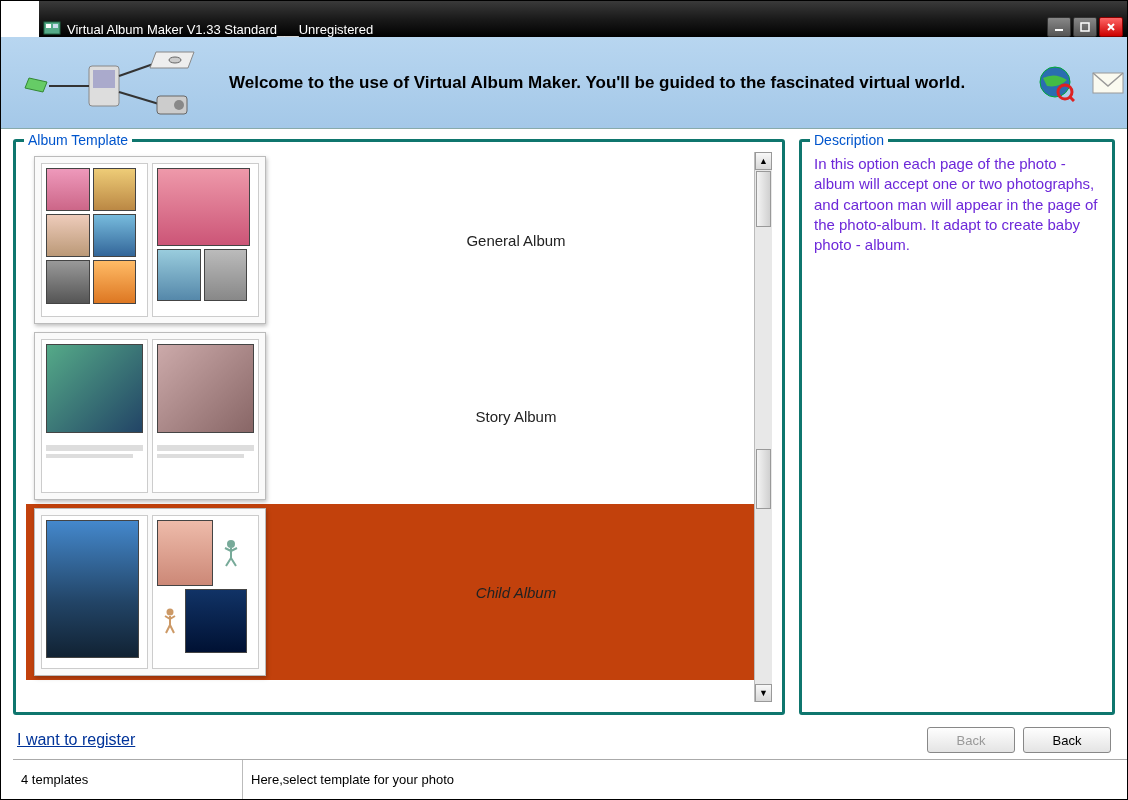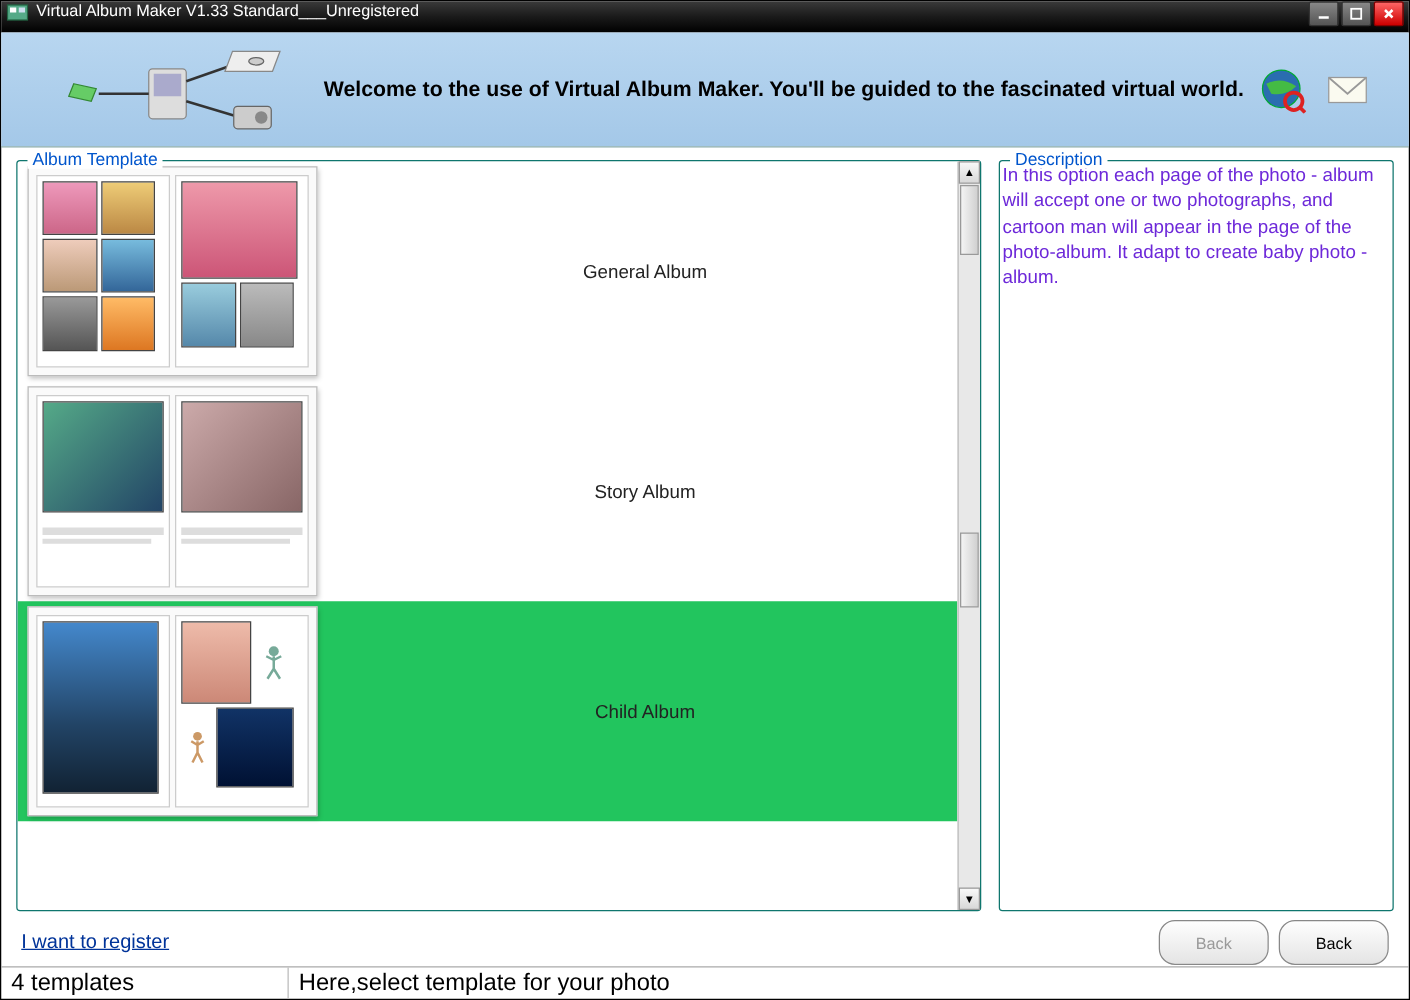--- a/index.html
+++ b/index.html
@@ -1,63 +1,63 @@
 <!DOCTYPE html>
 <html><head>
 <meta charset="utf-8">
 <style>
 * { box-sizing: border-box; margin: 0; padding: 0; }
 body { font-family: Tahoma, Verdana, sans-serif; font-size: 12px; background: #fff; width: 1128px; height: 800px; overflow: hidden; }
 
 .window { width: 1128px; height: 800px; display: flex; flex-direction: column; border: 1px solid #000; }
 
-.titlebar { height: 25px; background: linear-gradient(to bottom, #3a3a3a 0%, #1a1a1a 50%, #000 100%); color: #fff; display: flex; align-items: flex-start; padding: 0 4px; }
+.titlebar { height: 36px; background: linear-gradient(to bottom, #3a3a3a 0%, #1a1a1a 50%, #000 100%); color: #fff; display: flex; align-items: flex-end; padding: 0 4px; margin-left: 38px; }
 .titlebar-icon { width: 18px; height: 18px; margin-right: 6px; }
 .titlebar-text { flex: 1; font-size: 13px; }
 .win-btn { width: 24px; height: 20px; margin-left: 2px; display: flex; align-items: center; justify-content: center; border-radius: 2px; cursor: pointer; }
 .win-btn.minmax { background: linear-gradient(#888,#555); border: 1px solid #333; }
 .win-btn.close { background: linear-gradient(#f66,#c00); border: 1px solid #800; }
 
-.banner { height: 92px; background: linear-gradient(to bottom, #b8d6f0 0%, #a4c8e8 100%); display: flex; align-items: center; padding: 0 30px; border-bottom: 1px solid #8aa; }
+.banner { height: 92px; background: linear-gradient(to bottom, #b8d6f0 0%, #a4c8e8 100%); display: flex; align-items: center; padding: 0 0; border-bottom: 1px solid #8aa; }
 .banner-graphic { width: 218px; height: 70px; display: flex; align-items: center; justify-content: center; position: relative; }
 .welcome-text { flex: 1; font-size: 17px; font-weight: bold; color: #000; padding: 0 10px; }
 .banner-icons { display: flex; gap: 14px; align-items: center; }
 .banner-icon { width: 38px; height: 38px; cursor: pointer; }
 
 .content { flex: 1; display: flex; padding: 10px 12px 6px 12px; gap: 14px; }
 
-.fieldset { border: 1px solid #0f766e; border-radius: 3px; position: relative; }
+.fieldset { border: 3px solid #0f766e; border-radius: 3px; position: relative; padding: 10px; }
 .legend { position: absolute; top: -10px; left: 8px; background: #fff; padding: 0 4px; color: #0055cc; font-size: 14px; }
 
 .template-panel { flex: 1; display: flex; flex-direction: column; }
 .template-scroll { flex: 1; display: flex; }
 .template-list { flex: 1; overflow: hidden; }
 .template-row { height: 176px; display: flex; align-items: center; padding: 4px 8px; cursor: pointer; }
-.template-row.selected { background: #22c55e; }
+.template-row.selected { background: #c2410c; font-style: italic; }
 .thumb { width: 232px; height: 168px; background: #fafafa; border: 1px solid #bbb; box-shadow: 1px 2px 4px rgba(0,0,0,0.25); margin-right: 20px; display: flex; padding: 6px; gap: 4px; }
 .thumb-page { flex: 1; background: #fff; border: 1px solid #ccc; display: flex; flex-wrap: wrap; gap: 3px; padding: 4px; align-content: flex-start; }
 .ph { background: linear-gradient(135deg,#6a9,#357); border: 1px solid #444; }
 .template-label { flex: 1; text-align: center; font-size: 15px; color: #222; }
 
 .vscroll { width: 18px; background: #e8e8e8; border-left: 1px solid #bbb; display: flex; flex-direction: column; }
 .vscroll-btn { height: 18px; background: linear-gradient(#f8f8f8,#d8d8d8); border: 1px solid #999; display: flex; align-items: center; justify-content: center; cursor: pointer; font-size: 9px; }
 .vscroll-thumb { height: 56px; background: linear-gradient(to right,#f4f4f4,#d0d0d0); border: 1px solid #999; margin: 1px; }
 .vscroll-track { flex: 1; }
 .vscroll-thumb2 { height: 60px; background: linear-gradient(to right,#f4f4f4,#d0d0d0); border: 1px solid #999; margin: 1px; position: relative; top: 220px;}
 
 .desc-panel { width: 316px; }
 .desc-text { font-size: 15px; line-height: 1.35; color: #6d28d9; padding: 2px; }
 
 .footer-row1 { height: 38px; display: flex; align-items: center; padding: 0 16px; }
 .reg-link { color: #003399; text-decoration: underline; font-size: 16px; cursor: pointer; }
 .footer-spacer { flex: 1; }
-.nav-btn { width: 88px; height: 36px; border: 1px solid #888; background: linear-gradient(#fefefe,#e4e4e4); border-radius: 13px; font-size: 13px; cursor: pointer; margin-left: 8px; }
+.nav-btn { width: 88px; height: 26px; border: 1px solid #888; background: linear-gradient(#fefefe,#e4e4e4); border-radius: 3px; font-size: 13px; cursor: pointer; margin-left: 8px; }
 .nav-btn:disabled { color: #999; cursor: default; }
 
-.statusbar { height: 26px; border-top: 1px solid #aaa; display: flex; font-size: 19px; align-items: center; }
+.statusbar { height: 40px; border-top: 1px solid #aaa; display: flex; font-size: 13px; align-items: center; margin-left: 12px; }
 .status-cell { padding: 0 8px; border-right: 1px solid #bbb; height: 100%; display: flex; align-items: center; }
 .status-cell:first-child { width: 230px; }
 </style>
 </head>
 <body>
 
 <div class="window">
 
   <div class="titlebar">
     <span class="titlebar-icon">

